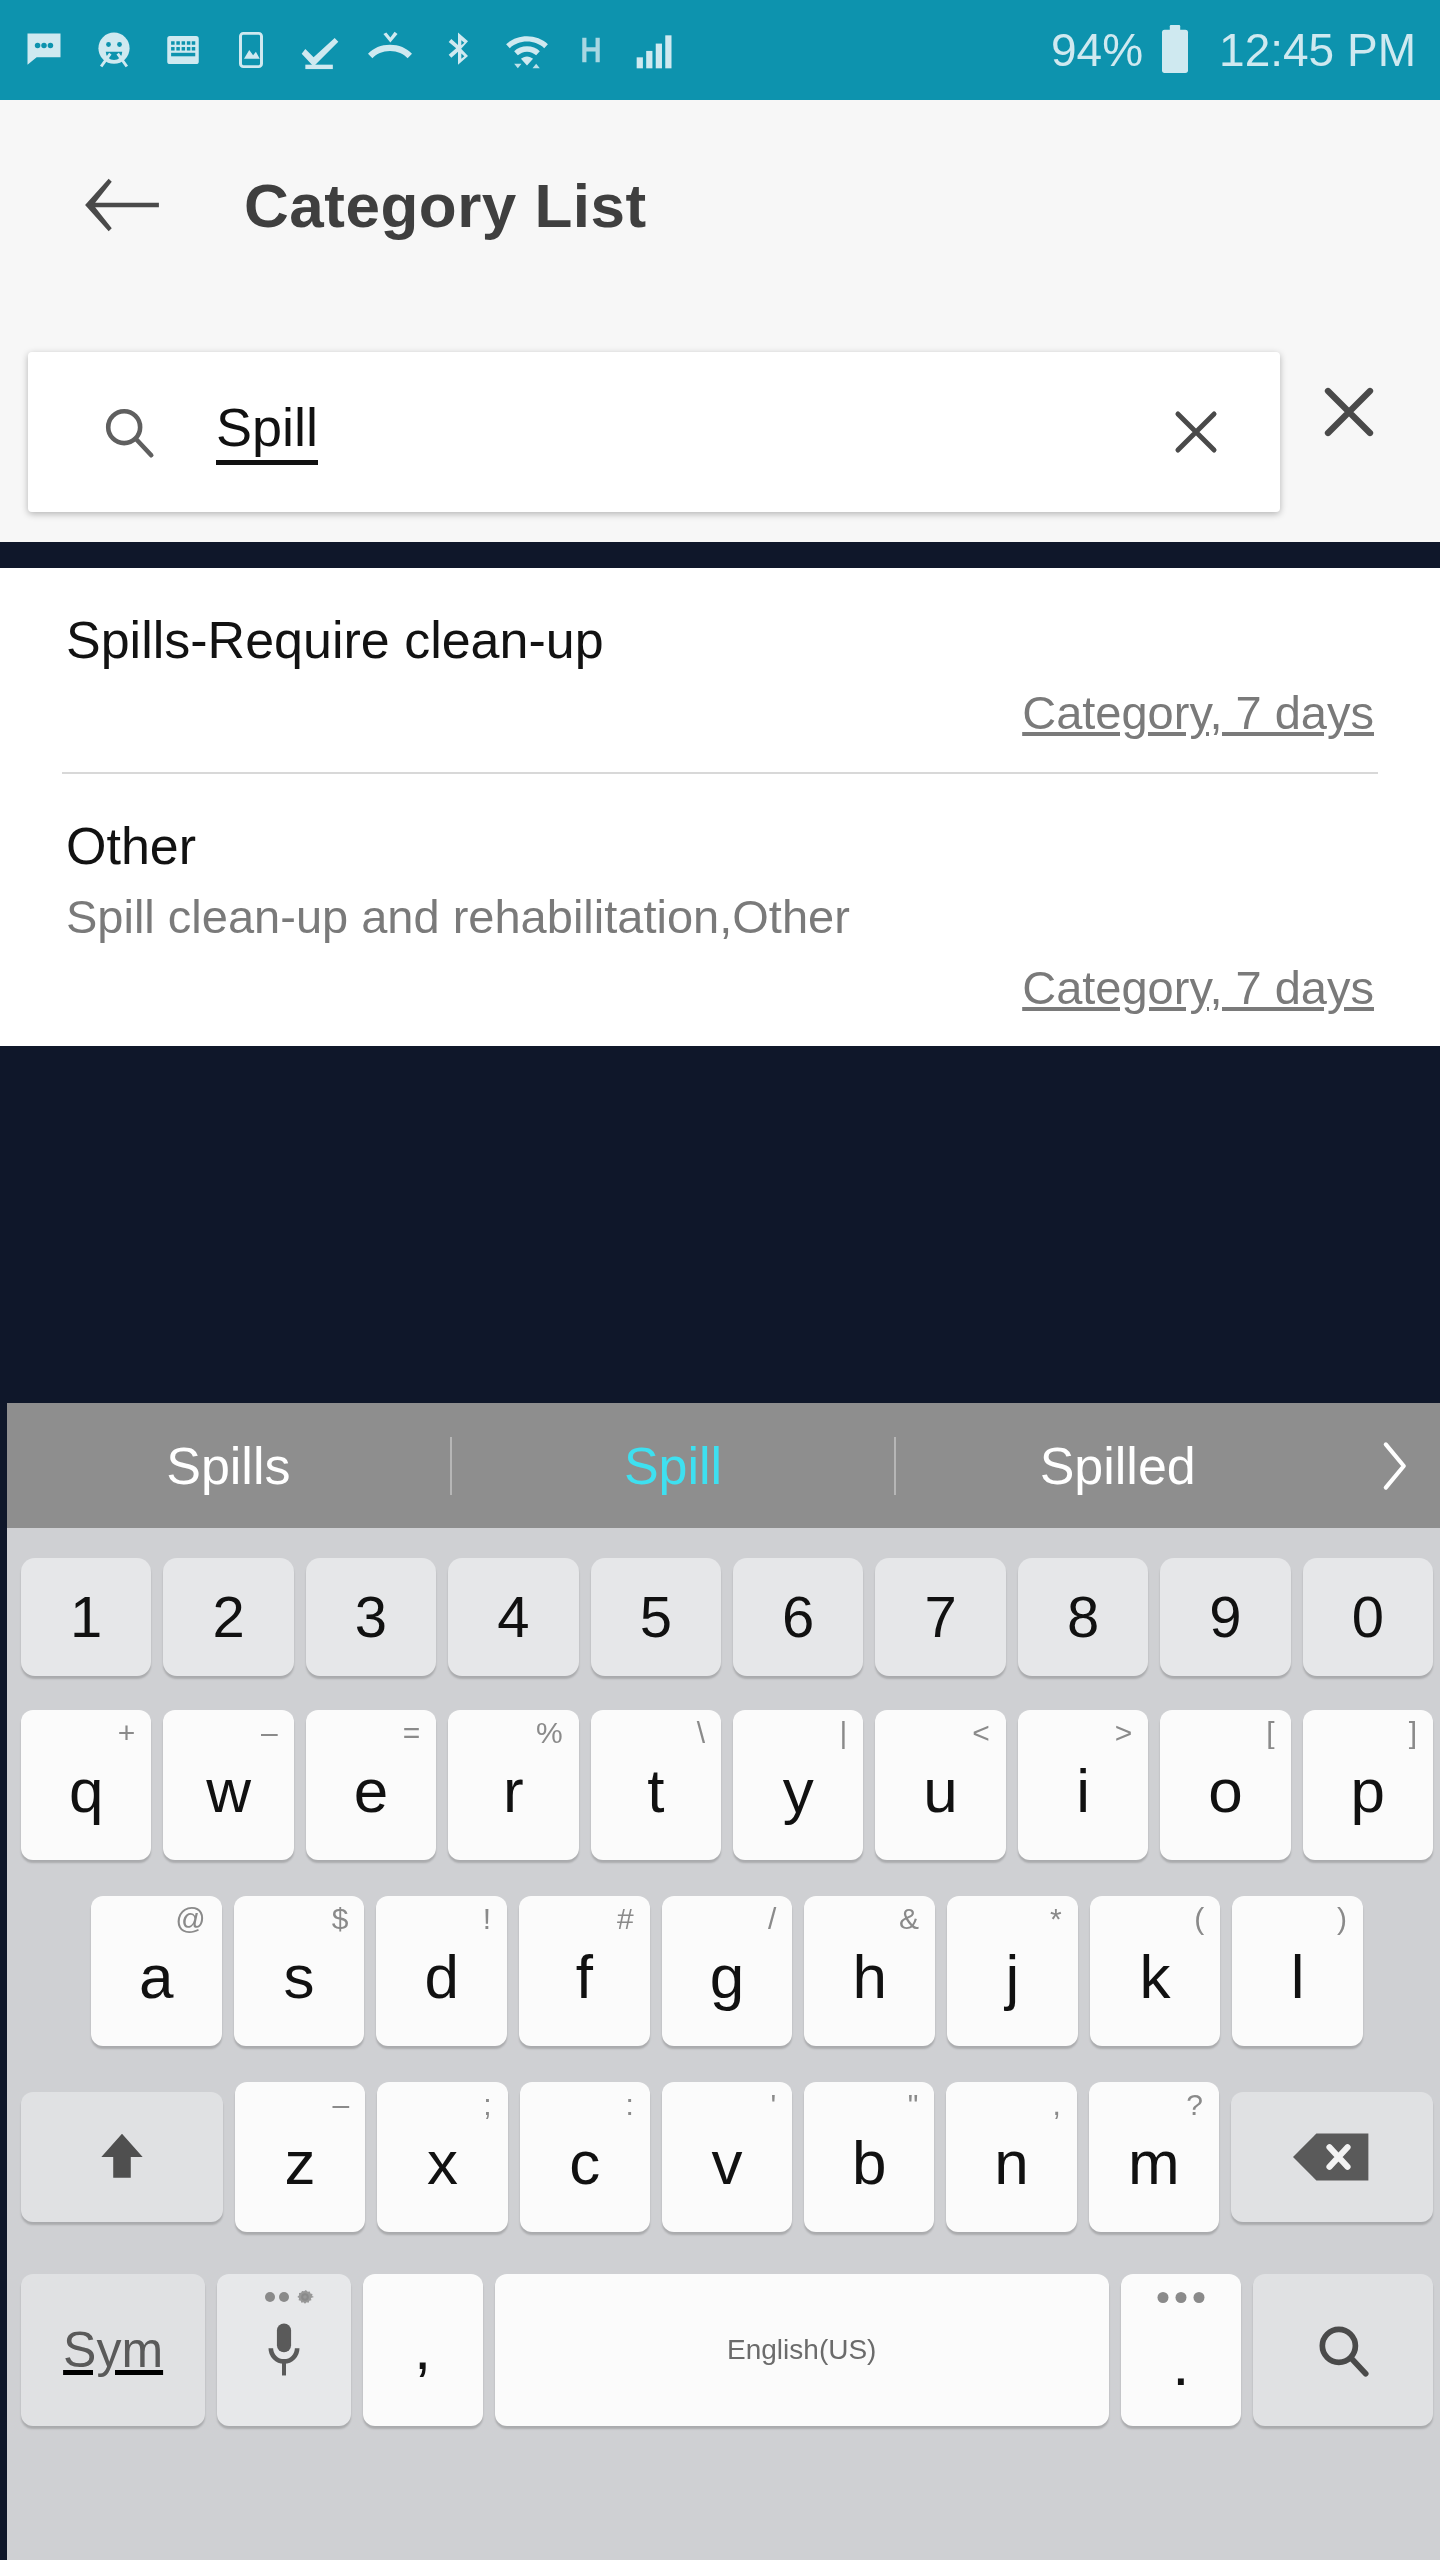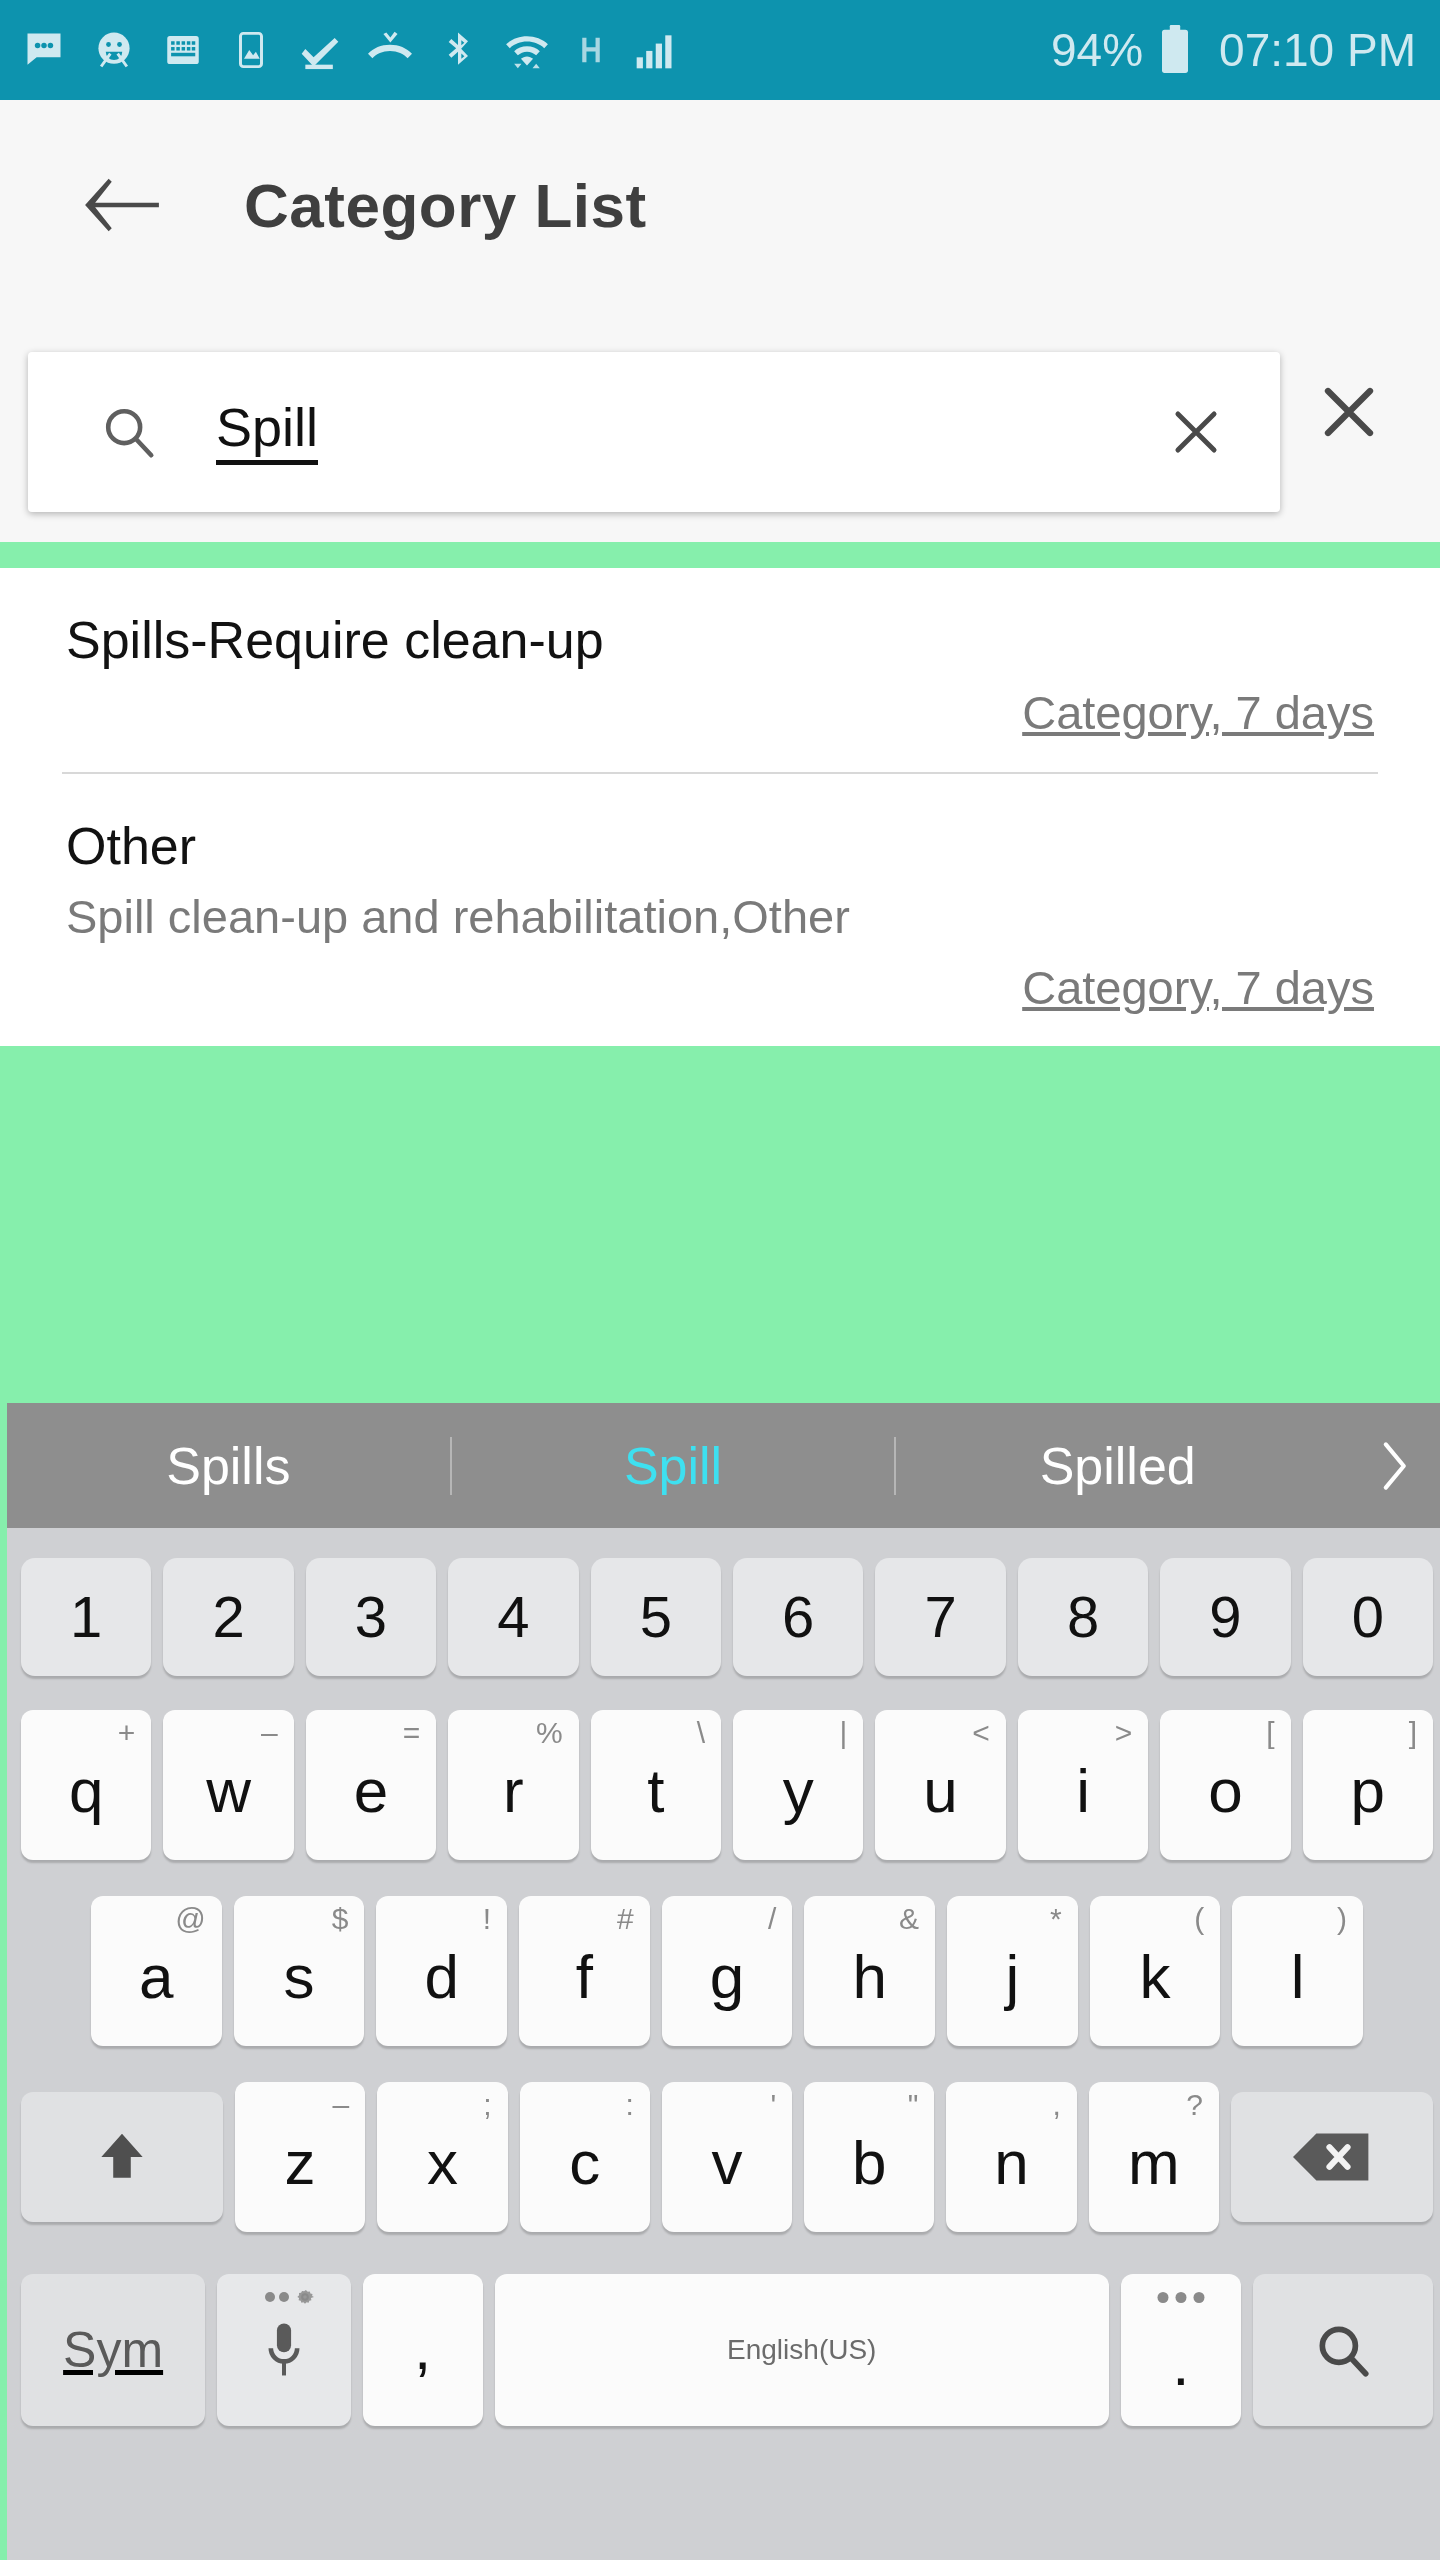--- a/index.html
+++ b/index.html
@@ -9,21 +9,21 @@
     height: 2560px;
     background: #ffffff;
     font-family: "Liberation Sans", sans-serif;
     overflow: hidden;
   }
 
   #screen {
     position: relative;
     width: 1440px;
     height: 2560px;
-    background: #86efac;
+    background: #0f172a;
   }
 
   
   .statusbar {
     position: absolute;
     top: 0; left: 0;
     width: 1440px;
     height: 100px;
     background: #0d93ae;
     display: flex;
@@ -397,21 +397,21 @@
           <rect x="12.4" y="8.5" width="3.4" height="13.5"></rect>
           <rect x="17.6" y="4" width="3.4" height="18"></rect>
         </svg>
     </div>
     <div class="status-right">
       <span class="battery-pct">94%</span>
       <svg class="sicon" width="36" height="52" viewBox="0 0 14 24">
           <rect x="4.6" y="0.5" width="4.8" height="2.6" rx="0.5"></rect>
           <rect x="1" y="2.6" width="12" height="20" rx="1.2"></rect>
         </svg>
-      <span class="clock">07:10 PM</span>
+      <span class="clock">12:45 PM</span>
     </div>
   </div>
 
   <div class="appbar">
     <div class="back-btn">
       <svg width="82" height="62" viewBox="0 0 40 30">
           <path d="M13.5 2.2L15 3.7 6.9 13.9H38v2.2H6.9L15 26.3l-1.5 1.5L2 15z" fill="#4a4a4a"></path>
         </svg>
     </div>
     <div class="appbar-title">Category List</div>

